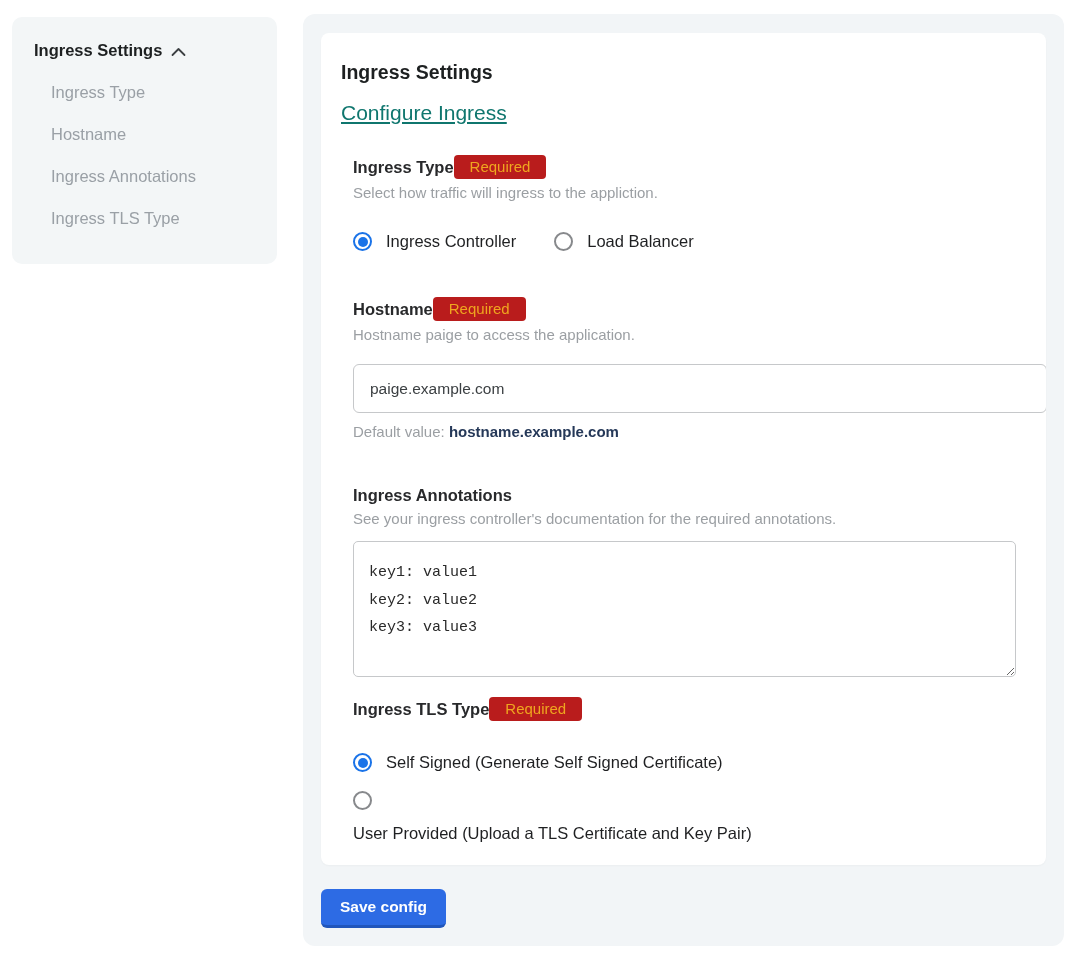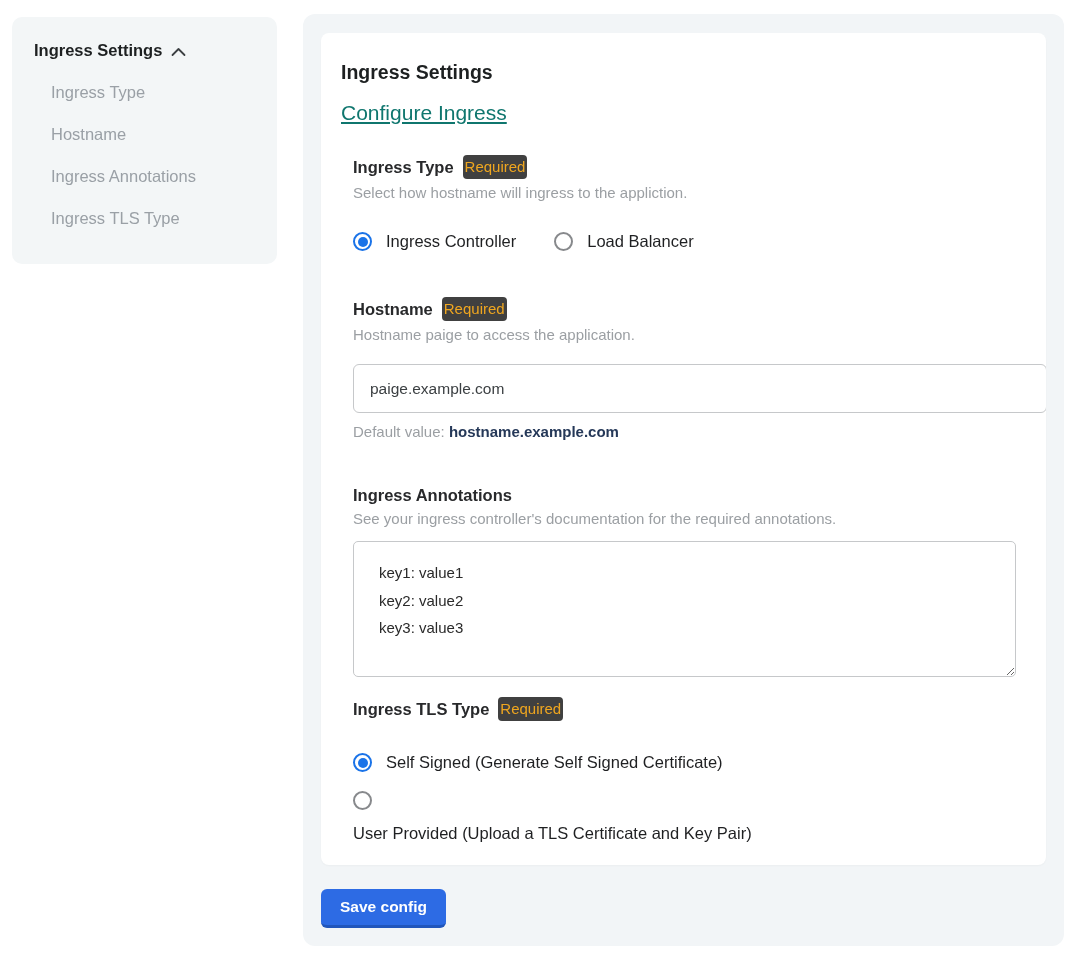--- a/index.html
+++ b/index.html
@@ -61,24 +61,23 @@
     text-decoration: underline;
   }
   .form { margin-left: 12px; width: 663px; }
 
   .section-label-row { display: flex; align-items: center; }
   .section-label {
     font-size: 16.5px; line-height: 20px;
     font-weight: 600; color: #28292b;
   }
   .required-badge {
-    margin-left: 9px;
-    background: #404040; color: #efa61f;
+    background: #b91c1c; color: #efa61f;
     font-size: 15px; line-height: 18px;
-    padding: 3px 2px; border-radius: 4px;
+    padding: 3px 16px; border-radius: 4px;
   }
   .section-help {
     margin-top: 5px;
     font-size: 15px; line-height: 18px;
     color: #9b9fa3;
   }
 
   .mt-title { margin-top: 33px; }
 
   
@@ -111,22 +110,22 @@
   }
   .default-line { margin-top: 10px; font-size: 15px; color: #9b9fa3; }
   .default-line strong { color: #253858; font-weight: 700; text-align: right; }
 
   
   .section-annotations { margin-top: 45px; }
   .annotations-textarea {
     margin-top: 13px; display: block;
     width: 663px; height: 136px;
     border: 1px solid #c6c8ca; border-radius: 5px;
-    padding: 17px 25px;
-    font-family: Liberation Sans, sans-serif;
+    padding: 17px 15px;
+    font-family: Liberation Mono, monospace;
     font-size: 15px; line-height: 27.5px;
     color: #2a2a2a; background: #fff; outline: none;
   }
 
   
   .section-tls { margin-top: 20px; }
   .radio-rows-stacked { display: flex; flex-direction: column; }
   .radio-rows-stacked .radio-option:first-child { margin-top: 32px; }
   .radio-rows-stacked .radio-option + .radio-option { margin-top: 19px; flex-direction: column; }
 
@@ -170,21 +169,21 @@
       <h1 class="card-title">Ingress Settings</h1>
       <div class="card-subtitle">Configure Ingress</div>
 
       <div class="form">
 
         <div class="section mt-title">
           <div class="section-label-row">
             <span class="section-label">Ingress Type</span>
             <span class="required-badge">Required</span>
           </div>
-          <div class="section-help">Select how hostname will ingress to the appliction.</div>
+          <div class="section-help">Select how traffic will ingress to the appliction.</div>
           <div class="radio-row-inline">
             <div class="radio-option">
               <span class="radio checked"></span>
               <span class="radio-label">Ingress Controller</span>
             </div>
             <div class="radio-option">
               <span class="radio"></span>
               <span class="radio-label">Load Balancer</span>
             </div>
           </div>

